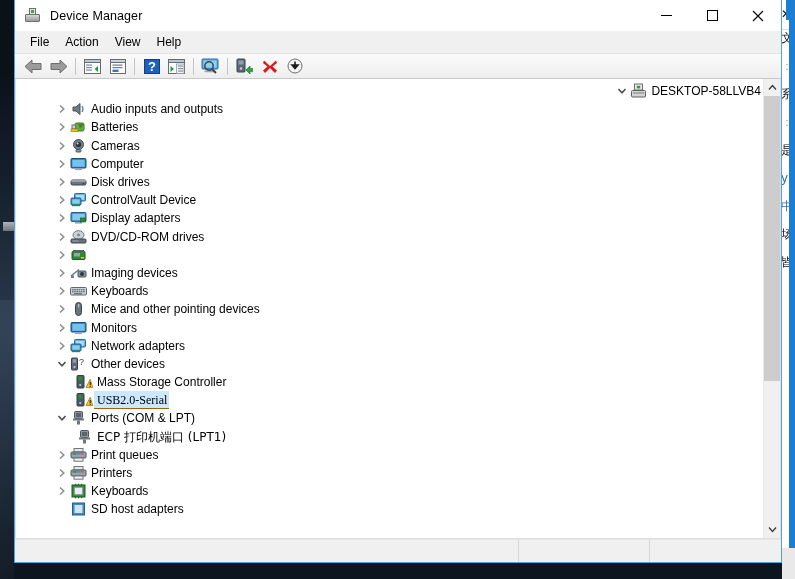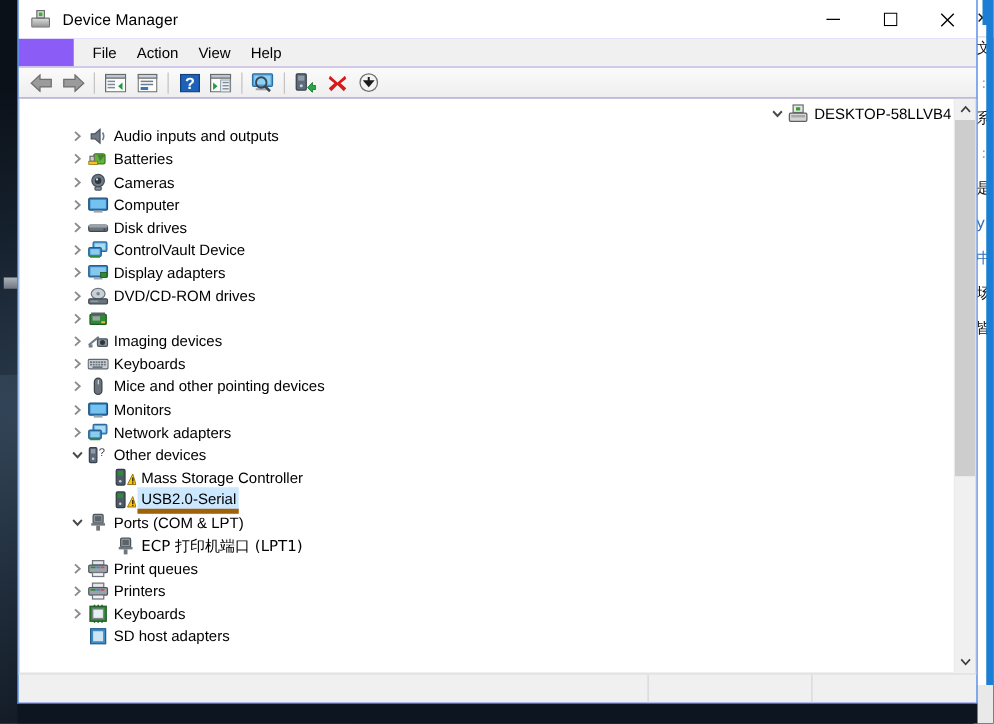--- a/index.html
+++ b/index.html
@@ -81,21 +81,21 @@
     width: 16px; height: 31px;
     background: #e9e9e9;
     border-left: 1px solid #9fb8cd;
   }
 
   
   #dm-window {
     position: absolute;
     left: 14px; top: 0;
     width: 768px; height: 563px;
-    background: #8b5cf6;
+    background: #fef9c3;
     border: 1px solid #4fa3e3;
     border-top: none;
     display: flex;
     flex-direction: column;
   }
 
   
   .titlebar {
     height: 31px;
     background: #ffffff;
@@ -155,21 +155,20 @@
   .tb-btn svg { display: block; }
 
   
   .menubar {
     height: 22px;
     background: #f0f0f0;
     display: flex;
     align-items: center;
     padding-left: 7px;
     flex: 0 0 auto;
-    margin-left: 44px;
   }
   .menu-item {
     font-size: 12px;
     color: #000;
     padding: 2px 8px 3px 8px;
     white-space: nowrap;
     cursor: default;
   }
 
   
@@ -234,26 +233,27 @@
     margin-right: 1px;
   }
   .row .label {
     padding: 0 2px 0 3px;
     line-height: 16px;
   }
   .row .label.cjk { font-family: "DejaVu Sans", sans-serif; }
   .row.selected .label {
     background: #cce8ff;
     border-top: 1px solid #cce8ff;
-    border-bottom: 4px solid #a16207;
+    border-bottom: 1px solid #a16207;
+    font-family: Liberation Serif, serif;
   }
   
   .lvl0 { padding-left: 4px; justify-content: flex-end; }
   .lvl1 { padding-left: 38px; }
-  .lvl2 { padding-left: 60px; }
+  .lvl2 { padding-left: 44px; }
   .lvl2 .chev { visibility: hidden; }
 
   
   .vscroll {
     width: 17px;
     flex: 0 0 auto;
     background: #ffffff;
     border-left: 1px solid #ebebeb;
     display: flex;
     flex-direction: column;

